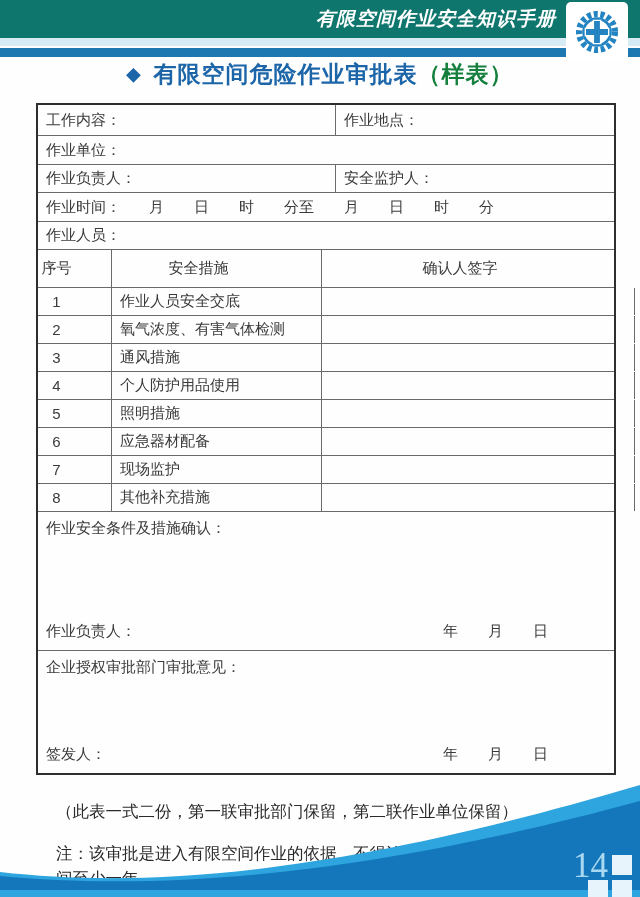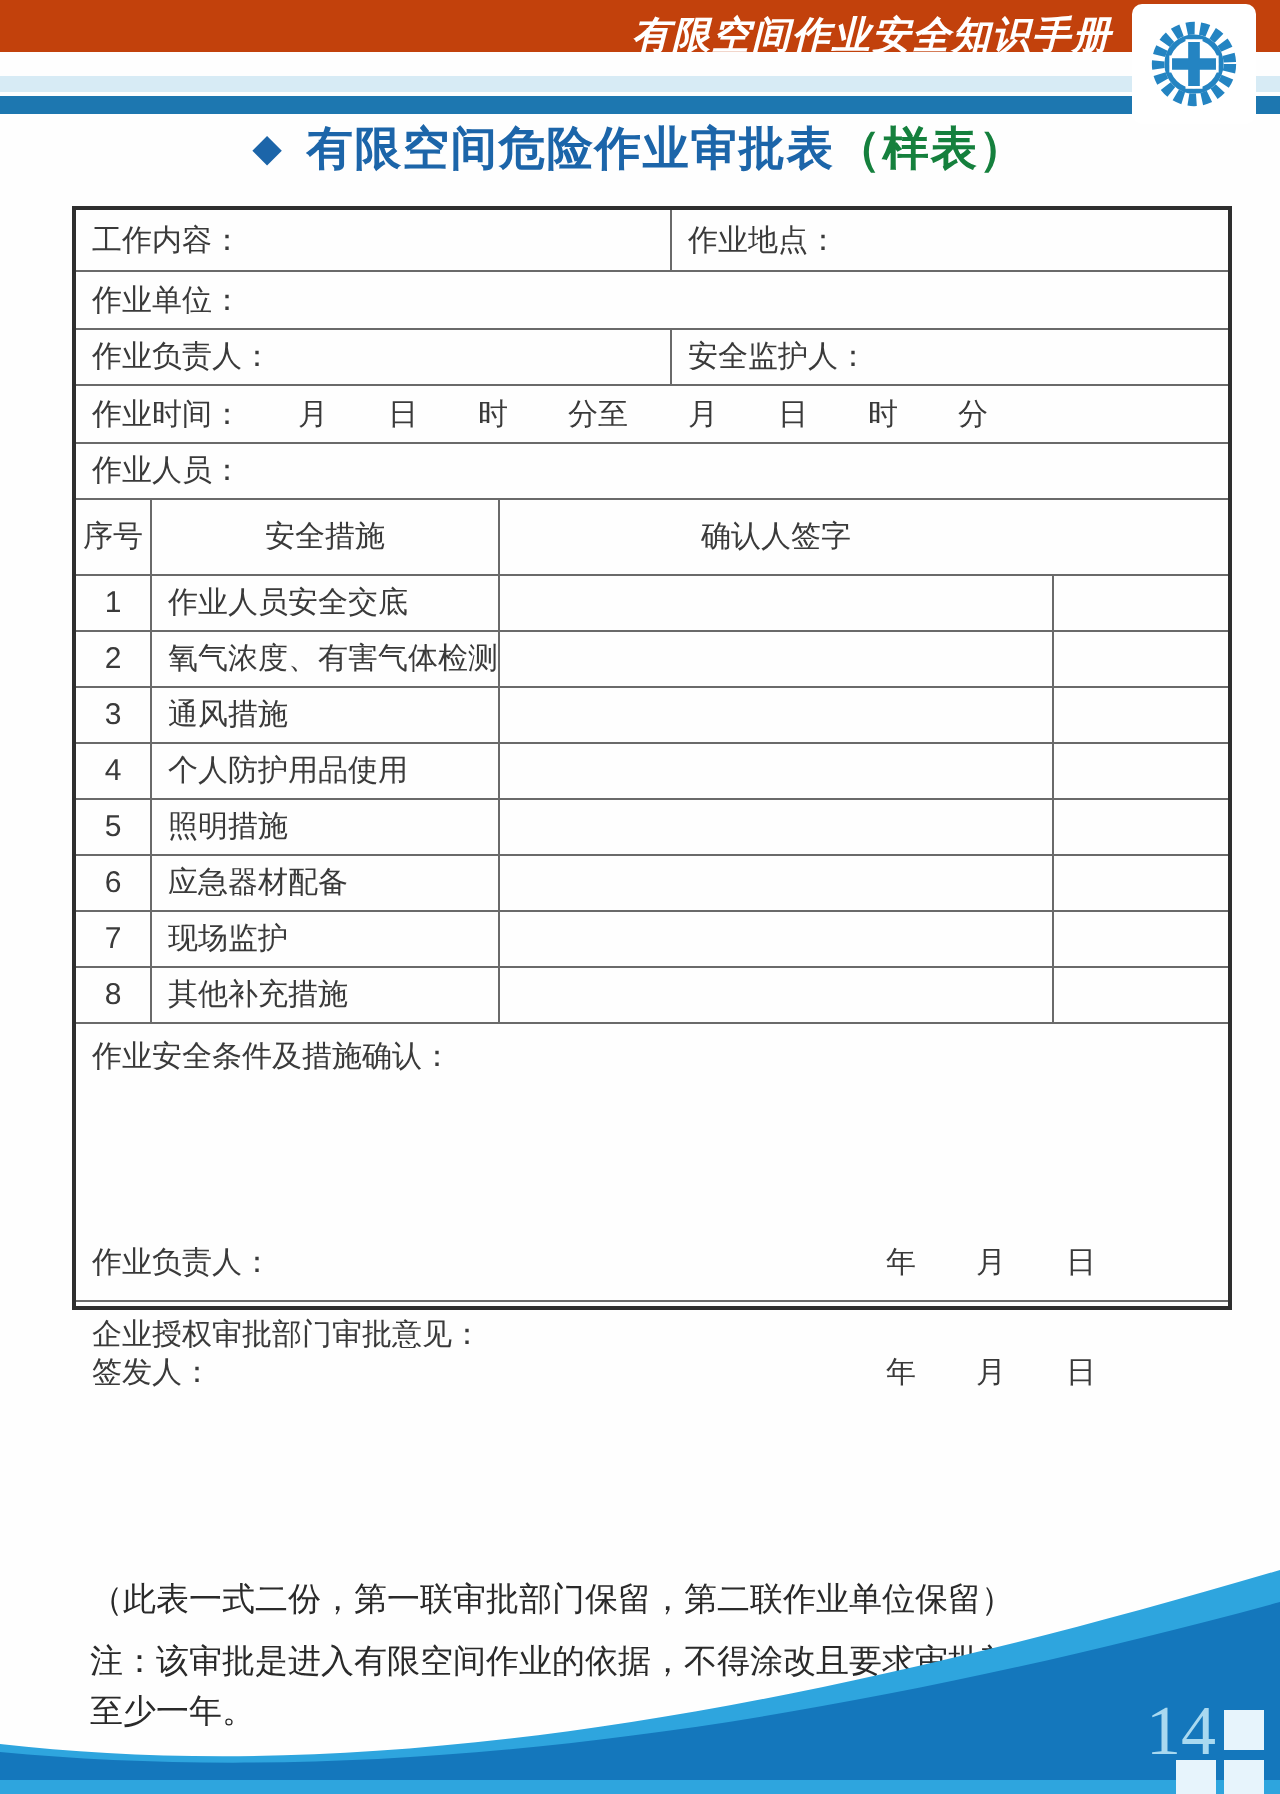--- a/index.html
+++ b/index.html
@@ -2,21 +2,21 @@
 <html><head>
 <meta charset="utf-8">
 <style>
   html,body { margin:0; padding:0; background:#ffffff; }
   .page {
     position:relative; width:640px; height:897px; overflow:hidden;
     background:#fefefe; font-family:"Liberation Sans", sans-serif;
   }
 
   
-  .top-band { position:absolute; top:0; left:0; width:640px; height:26px; background:#c2410c; }
+  .top-band { position:absolute; top:0; left:0; width:640px; height:38px; background:#0f766e; }
   .manual-title {
     position:absolute; top:0; right:84px; line-height:38px;
     color:#ffffff; font-weight:bold; font-style:italic; font-size:19px; letter-spacing:1px;
   }
   .stripe-light { position:absolute; top:38px; left:0; width:640px; height:8px; background:#d7ebf5; }
   .stripe-blue  { position:absolute; top:48px; left:0; width:640px; height:9px; background:#1d77b0; }
   .logo-box {
     position:absolute; top:2px; left:566px; width:62px; height:60px; background:#ffffff;
     border-radius:5px; display:flex; align-items:center; justify-content:center; z-index:3;
   }
@@ -24,53 +24,53 @@
   
   .page-title {
     position:absolute; top:59px; left:0; width:640px; text-align:center;
     font-size:23px; font-weight:bold; color:#1c65a9; letter-spacing:1px;
   }
   .diamond { font-size:18px; margin-right:12px; position:relative; top:-2px; }
   .title-suffix { color:#15803d; }
 
   
   .form {
-    position:absolute; left:36px; top:103px; width:580px; height:552px;
+    position:absolute; left:36px; top:103px; width:580px; height:672px;
     border:2px solid #2e2e2e; box-sizing:border-box;
     display:flex; flex-direction:column;
     color:#3a3a3a; font-size:15px;
   }
   .row { border-top:1px solid #6a6a6a; box-sizing:border-box; flex-shrink:0; }
   .form > .row:first-child { border-top:none; }
   .h30{height:30px} .h29{height:29px} .h28{height:28px} .h38{height:38px}
   .split { display:grid; grid-template-columns:297px 1fr; }
   .cell  { padding-left:8px; display:flex; align-items:center; box-sizing:border-box; }
   .bl    { border-left:1px solid #6a6a6a; }
   .full  { padding-left:8px; display:flex; align-items:center; }
   .time-vals { margin-left:28px; }
 
-  .mgrid { display:grid; grid-template-columns:37px 174px 277px 1fr; }
+  .mgrid { display:grid; grid-template-columns:37px 174px 277px 1fr;gap:36px; }
   .mgrid > div { box-sizing:border-box; display:flex; align-items:center; }
   .mhead > div { justify-content:center; }
   .mc-no { justify-content:center; }
   .mc-measure { padding-left:8px; }
 
   .section { display:flex; flex-direction:column; box-sizing:border-box; border-top:1px solid #6a6a6a; flex-shrink:0; }
   .confirm  { height:139px;justify-content:flex-end; }
   .approval { flex:1 1 auto; }
   .sec-title { padding:7px 8px 0 8px; }
   .sign-row { margin-top:auto; display:flex; justify-content:space-between; padding:0 0 9px 8px; }
   .sign-date { margin-right:66px; }
 
   
   .footnotes {
     position:absolute; left:40px; top:783px; width:566px;
     font-size:16.5px; color:#2a2a2a; line-height:1.55;
   }
-  .footnotes p { margin:5px; }
+  .footnotes p { margin:16px; }
 
   
   .wave { position:absolute; left:0; top:777px; width:640px; height:120px; z-index:1; }
   .pagenum-block { position:absolute; right:8px; bottom:0; width:84px; height:80px; z-index:2; }
   .pnum {
     position:absolute; right:24px; bottom:11px;
     font-family:"Liberation Serif", serif; font-size:35px; color:#a9d9f0;
   }
   .sq { position:absolute; background:#e7f4fc; }
   .sq1 { right:0;    bottom:22px; width:20px; height:20px; }

